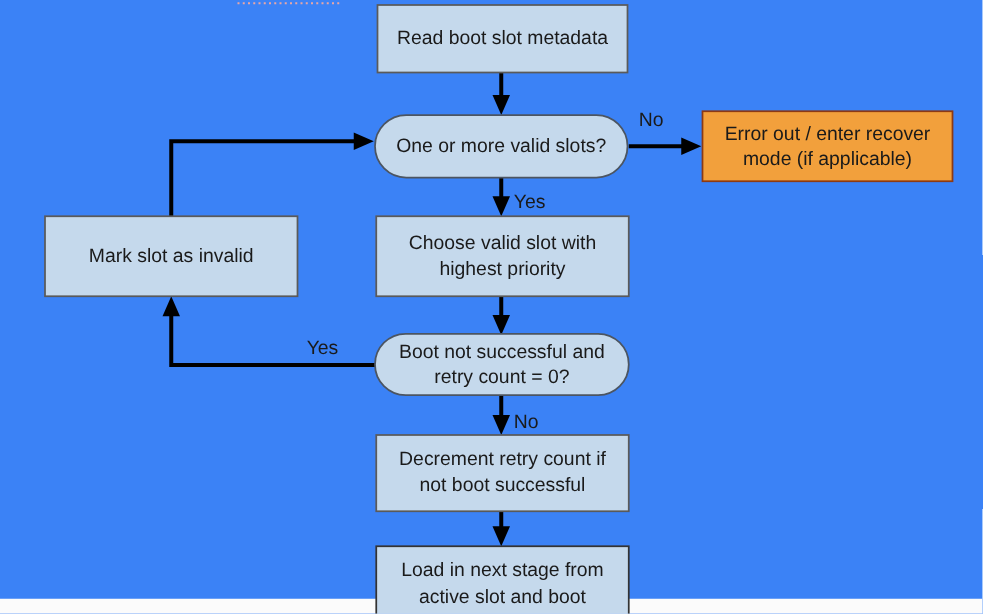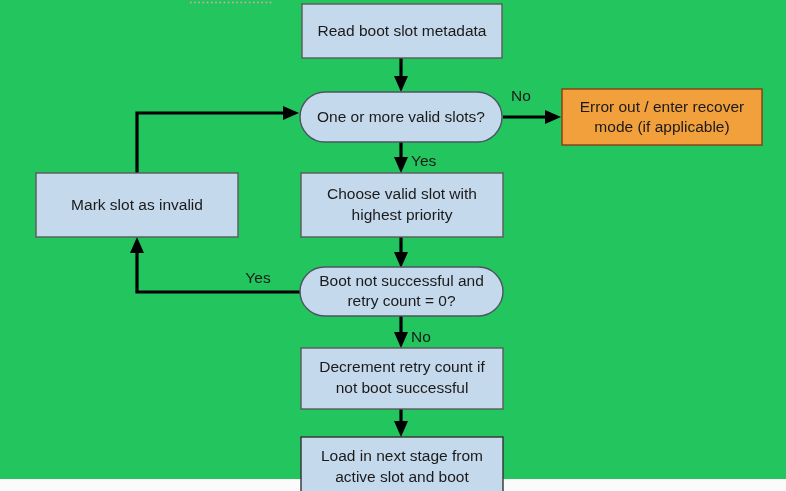--- a/index.html
+++ b/index.html
@@ -8,21 +8,21 @@
     padding: 0;
     background: #ffffff;
   }
   body {
     font-family: "Liberation Sans", sans-serif;
   }
   #canvas {
     position: relative;
     width: 786px;
     height: 491px;
-    background: #22c55e;
+    background: #3b82f6;
     overflow: hidden;
   }
   #flow-svg {
     position: absolute;
     left: 0;
     top: 0;
     width: 786px;
     height: 491px;
     display: block;
   }

